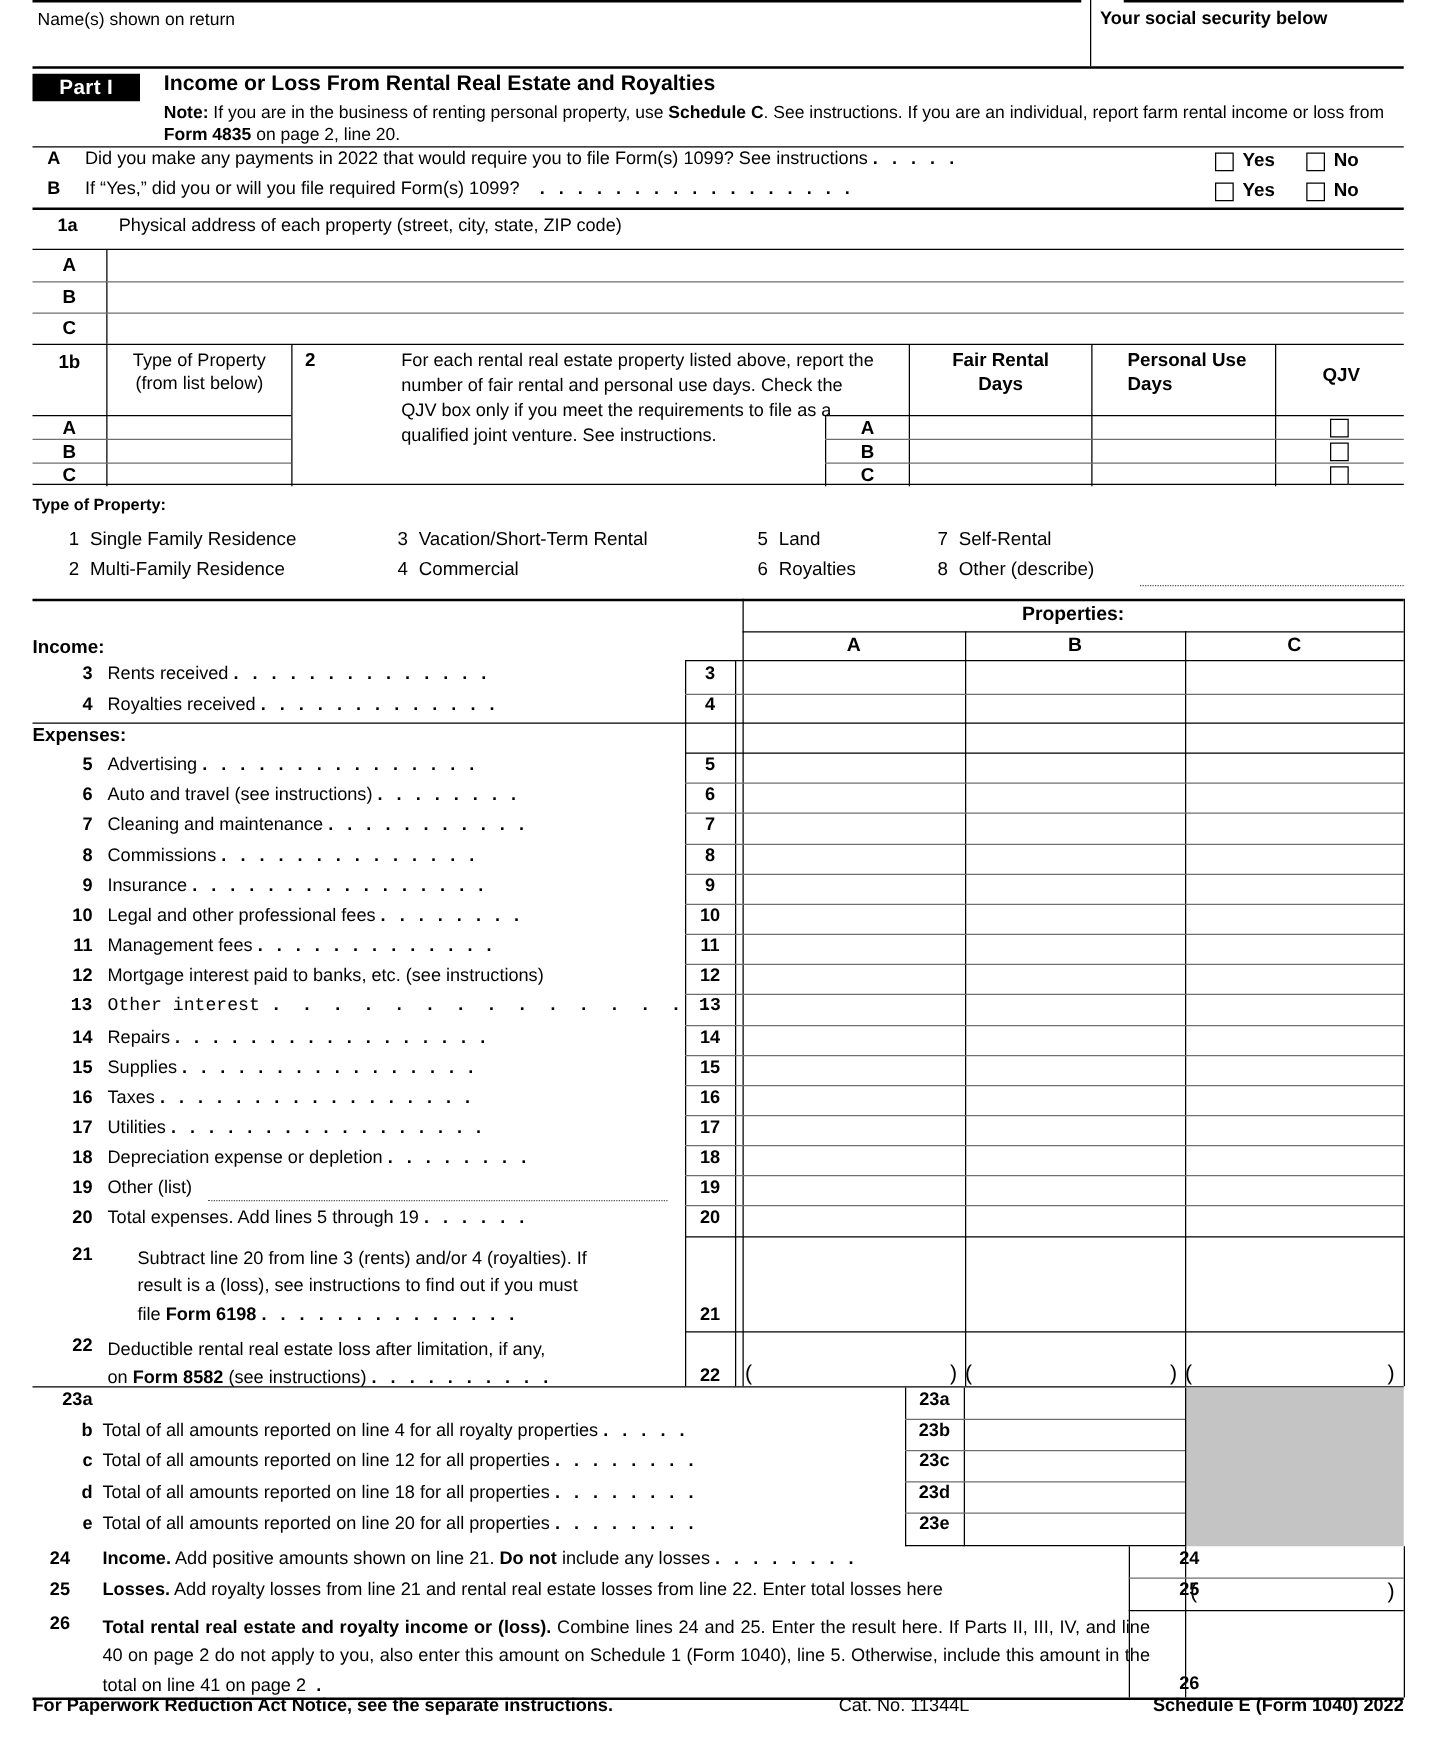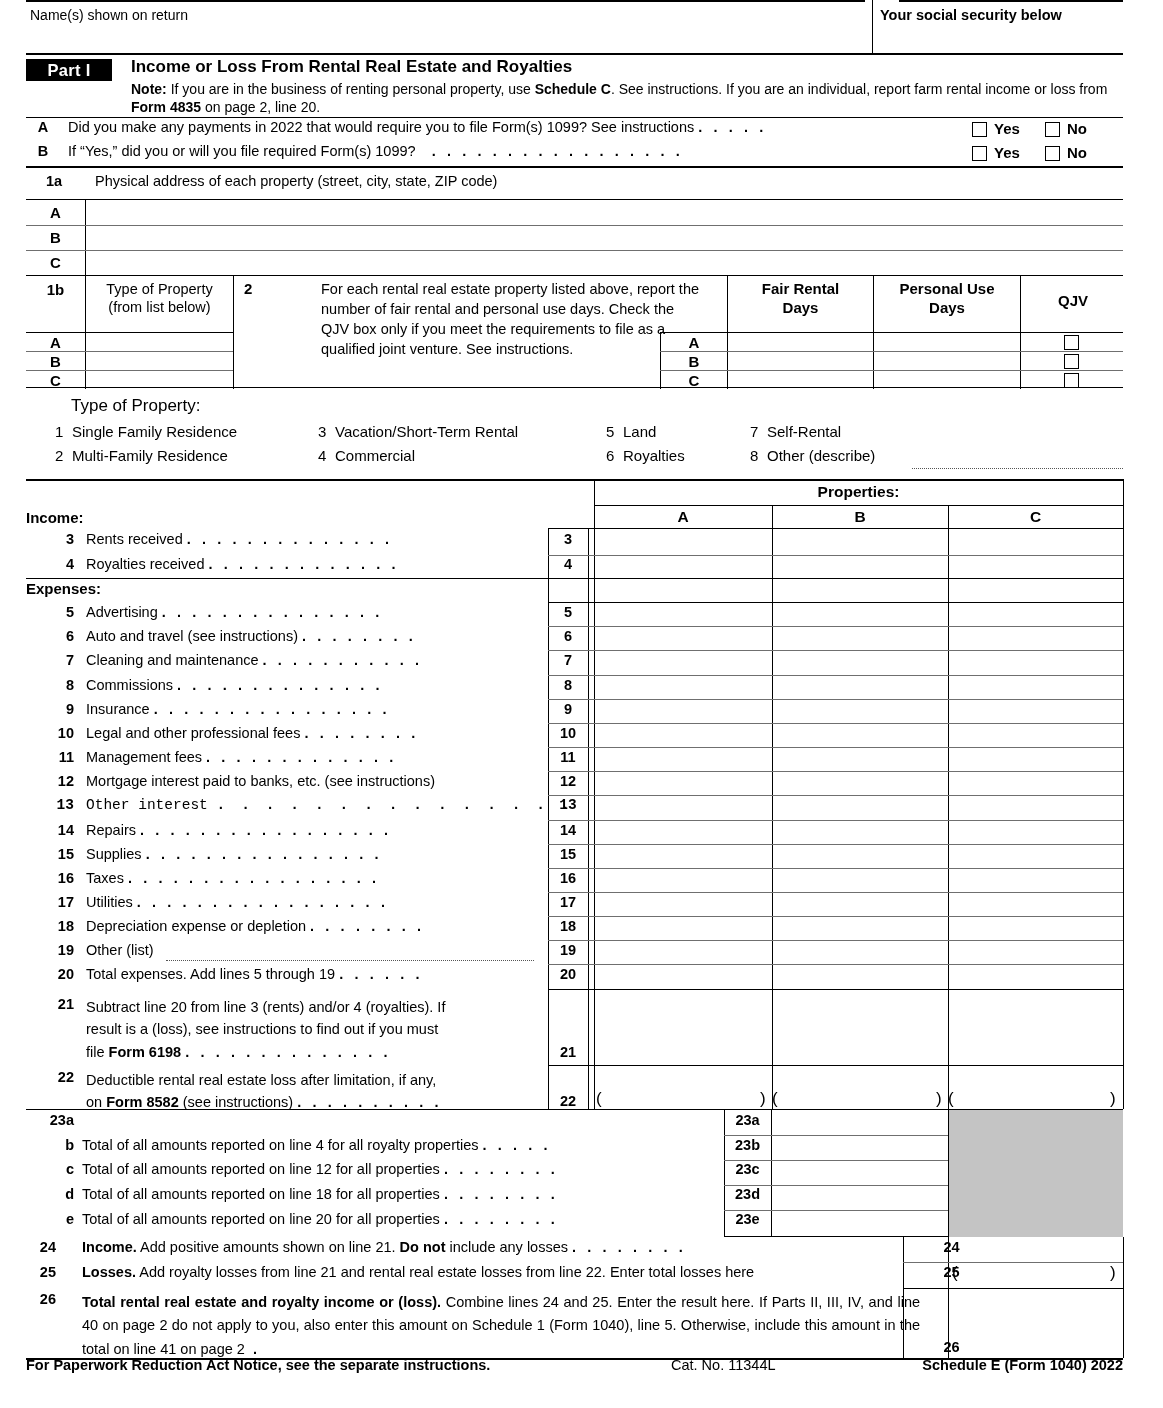--- a/index.html
+++ b/index.html
@@ -48,21 +48,21 @@
 
   
   .b1b { position:absolute; left:26px; top:275px; width:1097px; height:113px;
          border-top:1.6px solid #000; border-bottom:1.6px solid #000; }
   .b1b .cell { position:absolute; font-size:14.5px; }
   .b1b .vl { position:absolute; top:0; height:113px; border-left:1.6px solid #000; }
   .b1b .hl { position:absolute; border-top:1px solid #6f6f6f; }
   .b1b .hlk { position:absolute; border-top:1.6px solid #000; }
 
   
-  .top-lbl { position:absolute; left:26px; top:396px; font-weight:normal; font-size:17px;margin-left:45px; }
+  .top-lbl { position:absolute; left:26px; top:396px; font-weight:bold; font-size:13px; }
   .top-item { position:absolute; font-size:15px; white-space:nowrap; }
   .top-num { display:inline-block; width:17px; }
   .desc-line { position:absolute; left:912px; top:468px; width:211px; border-top:1.5px dotted #555; }
 
   
   .prop-top-rule { position:absolute; left:26px; top:479px; width:1097px; border-top:2.5px solid #000; }
   .prop-hdr { position:absolute; left:594px; top:483px; width:529px; height:22px;
               text-align:center; font-weight:bold; font-size:15.5px; }
   .prop-abc-rule { position:absolute; left:594px; top:505px; width:529px; border-top:1.6px solid #000; }
   .prop-abc { position:absolute; top:506px; height:22px; text-align:center;
@@ -166,21 +166,21 @@
       <span>Type of Property</span><br>
       <span>(from list below)</span>
     </div>
     <div class="cell" style="left:218px;top:4px;width:22px;font-weight:bold;font-size:15px;">2</div>
     <div class="cell" style="left:247px;top:4px;width:380px;line-height:1.37;margin-left:48px;">For each rental real estate property listed above, report the number of fair rental and personal use days. Check the QJV box only if you meet the requirements to file as a qualified joint venture. See instructions.</div>
 
     <div class="cell" style="left:704px;top:4px;width:141px;text-align:center;font-weight:bold;line-height:1.25;font-size:15px;">
       <span>Fair Rental</span><br>
       <span>Days</span>
     </div>
-    <div class="cell" style="left:850px;top:4px;width:142px;text-align:center;font-weight:bold;line-height:1.25;font-size:15px;">
+    <div class="cell" style="left:876px;top:4px;width:142px;text-align:left;font-weight:bold;line-height:1.25;font-size:15px;">
       <span>Personal Use</span><br>
       <span>Days</span>
     </div>
     <div class="cell" style="left:997px;top:16px;width:100px;text-align:center;font-weight:bold;font-size:15px;">QJV</div>
 
     <div class="hlk" style="left:0;top:56px;width:207px;"></div>
     <div class="hl" style="left:0;top:75px;width:207px;"></div>
     <div class="hl" style="left:0;top:94px;width:207px;"></div>
 
     <div class="hlk" style="left:634px;top:56px;width:463px;"></div>
@@ -357,21 +357,21 @@
     <div style="position:absolute;left:548px;top:916px;width:575px;border-top:1px solid #6f6f6f;"></div>
     <div style="position:absolute;left:548px;top:940px;width:575px;border-top:1px solid #6f6f6f;"></div>
     <div style="position:absolute;left:548px;top:964px;width:575px;border-top:1px solid #6f6f6f;"></div>
     <div style="position:absolute;left:548px;top:989px;width:575px;border-top:1.6px solid #000;"></div>
   </div>
 
   <div style="position:absolute;left:589px;top:603px;width:533px;height:386px;"></div>
 
   <div class="nrow" style="top:996px;">
     <span class="num">21</span>
-    <span class="txt" style="line-height:1.55;width:480px;display:block;">
+    <span class="txt" style="line-height:1.55;width:480px;display:block;margin-left:24px;">
       <span>Subtract line 20 from line 3 (rents) and/or 4 (royalties). If</span><br>
       <span>result is a (loss), see instructions to find out if you must</span><br>
       <span>file </span><span class="bold">Form 6198</span> <span class="leader">. . . . . . . . . . . . . .</span>
     </span>
     <span class="boxnum" style="top:48px;">21</span>
   </div>
   <div style="position:absolute;left:548px;top:1065px;width:575px;border-top:1.6px solid #000;"></div>
   <div style="position:absolute;left:589px;top:990px;width:533px;height:75px;"></div>
 
   <div class="nrow" style="top:1069px;">

